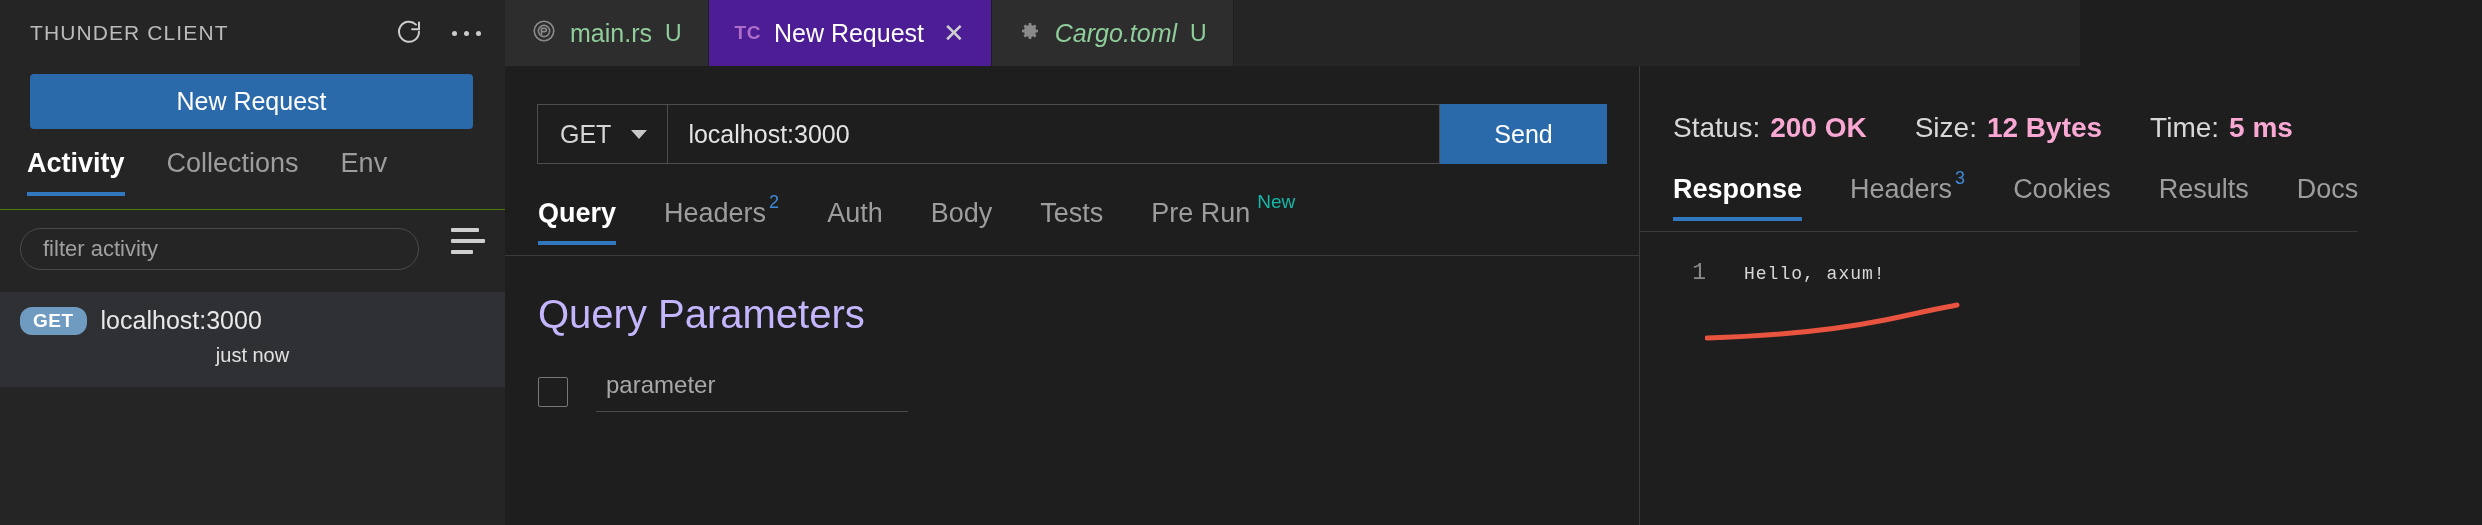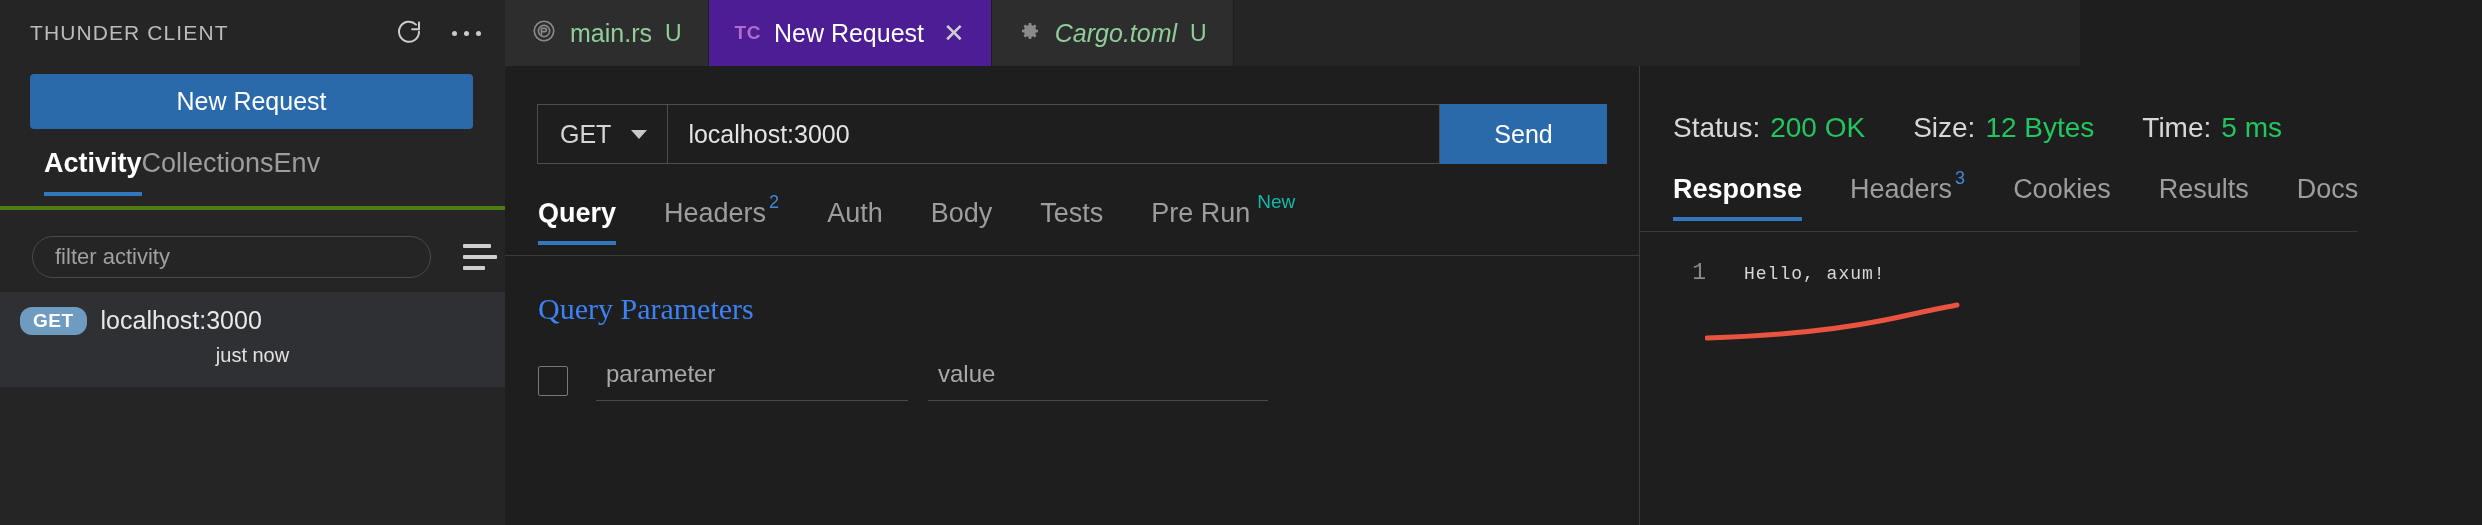--- a/index.html
+++ b/index.html
@@ -43,41 +43,42 @@
     border: none; border-radius: 4px;
     font-size: 25px; font-family: "Liberation Sans", sans-serif;
     cursor: pointer;
     display: flex; align-items: center; justify-content: center;
   }
 
   .sb-tabs {
     position: absolute; left: 0; top: 148px;
     width: 505px; height: 62px;
     display: flex; align-items: flex-start;
-    padding-left: 44px;
-    border-bottom: 4px solid #4d7c0f;
+    padding-left: 27px;
+    gap: 42px;
+    border-bottom: 1px solid #4d7c0f;
   }
   .sb-tab {
     position: relative;
     font-size: 27px;
     color: #9d9d9d;
     cursor: pointer;
     padding-bottom: 17px;
     white-space: nowrap;
   }
   .sb-tab.active { color: #ffffff; font-weight: 700; }
   .sb-tab.active::after {
     content: ""; position: absolute; left: 0; right: 0; bottom: 0;
     height: 4px; background: #3278c0;
   }
 
   .filter-row {
-    position: absolute; left: 12px; top: 228px;
+    position: absolute; left: 0; top: 228px;
     width: 505px; height: 58px;
-    display: flex; align-items: center;
+    display: flex; align-items: flex-start;
     padding: 0 20px 0 20px; gap: 32px;
   }
   .filter-input {
     flex: 1; height: 42px;
     background: transparent;
     border: 1px solid #4a4a4a; border-radius: 21px;
     color: #cccccc; font-size: 22px;
     padding: 0 22px;
     font-family: "Liberation Sans", sans-serif;
     outline: none;
@@ -169,42 +170,42 @@
     display: flex; align-items: flex-start; gap: 3px;
   }
   .subtab.active { color: #ffffff; font-weight: 700; }
   .subtab.active::after {
     content: ""; position: absolute; left: 0; right: 0; bottom: 0;
     height: 4px; background: #3278c0;
   }
   .sup { font-size: 18px; color: #3f8ad8; position: relative; top: -6px; }
   .sup-new { font-size: 19px; color: #14b8a6; position: relative; top: -7px; margin-left: 4px; }
 
-  .qp-title { font-size: 30px; color: #3b82f6; margin: 36px 0 0 33px; font-weight: 400; font-family: Liberation Serif, serif; }
+  .qp-title { font-size: 40px; color: #c4b5fd; margin: 36px 0 0 33px; font-weight: 400; }
   .qp-row { display: flex; align-items: center; margin: 34px 0 0 33px; gap: 0; }
   .qp-check {
     width: 30px; height: 30px; border: 1px solid #777; background: transparent;
     margin-right: 28px; flex: 0 0 30px; cursor: pointer; border-radius: 2px;
   }
   .qp-field {
     background: transparent; border: none; border-bottom: 1px solid #4a4a4a;
     color: #5eead4; font-size: 24px; padding: 0 0 12px 10px;
     font-family: "Liberation Sans", sans-serif; outline: none;
   }
   .qp-field::placeholder { color: #a8a8a8; }
   .qp-field.param { width: 312px; margin-right: 20px; }
   .qp-field.value { width: 340px; }
 
   .resp-status {
     display: flex; align-items: center; gap: 48px;
     margin: 46px 0 0 33px;
     font-size: 28px;
   }
   .rs-label { color: #d8d8d8; }
-  .rs-val { color: #22c55e; }
+  .rs-val { color: #f9a8d4; font-weight: bold; }
   .rs-group { display: flex; gap: 10px; }
 
   .resp-body { margin-top: 28px; position: relative; }
   .code-line { display: flex; align-items: baseline; padding-left: 24px; }
   .lineno { width: 42px; text-align: right; color: #8a8a8a; font-size: 23px; font-family: "Liberation Mono", monospace; }
   .codetext { margin-left: 38px; color: #d8d8d8; font-size: 18px; font-family: "Liberation Mono", monospace; letter-spacing: 1px; }
 
   .annotation { position: absolute; left: 1705px; top: 300px; pointer-events: none; }
 </style>
 </head>
@@ -327,21 +328,20 @@
             <span>Pre Run</span>
             <span class="sup-new">New</span>
           </div>
         </div>
 
         <div class="qp-title">Query Parameters</div>
 
         <div class="qp-row">
           <div class="qp-check"></div>
           <input class="qp-field param" type="text" placeholder="parameter" style="">
-          <input class="qp-field value" type="text" placeholder="value" style="">
         </div>
       </div>
 
       <div class="response-pane">
 
         <div class="resp-status">
           <div class="rs-group">
             <span class="rs-label">Status:</span>
             <span class="rs-val">200 OK</span>
           </div>

